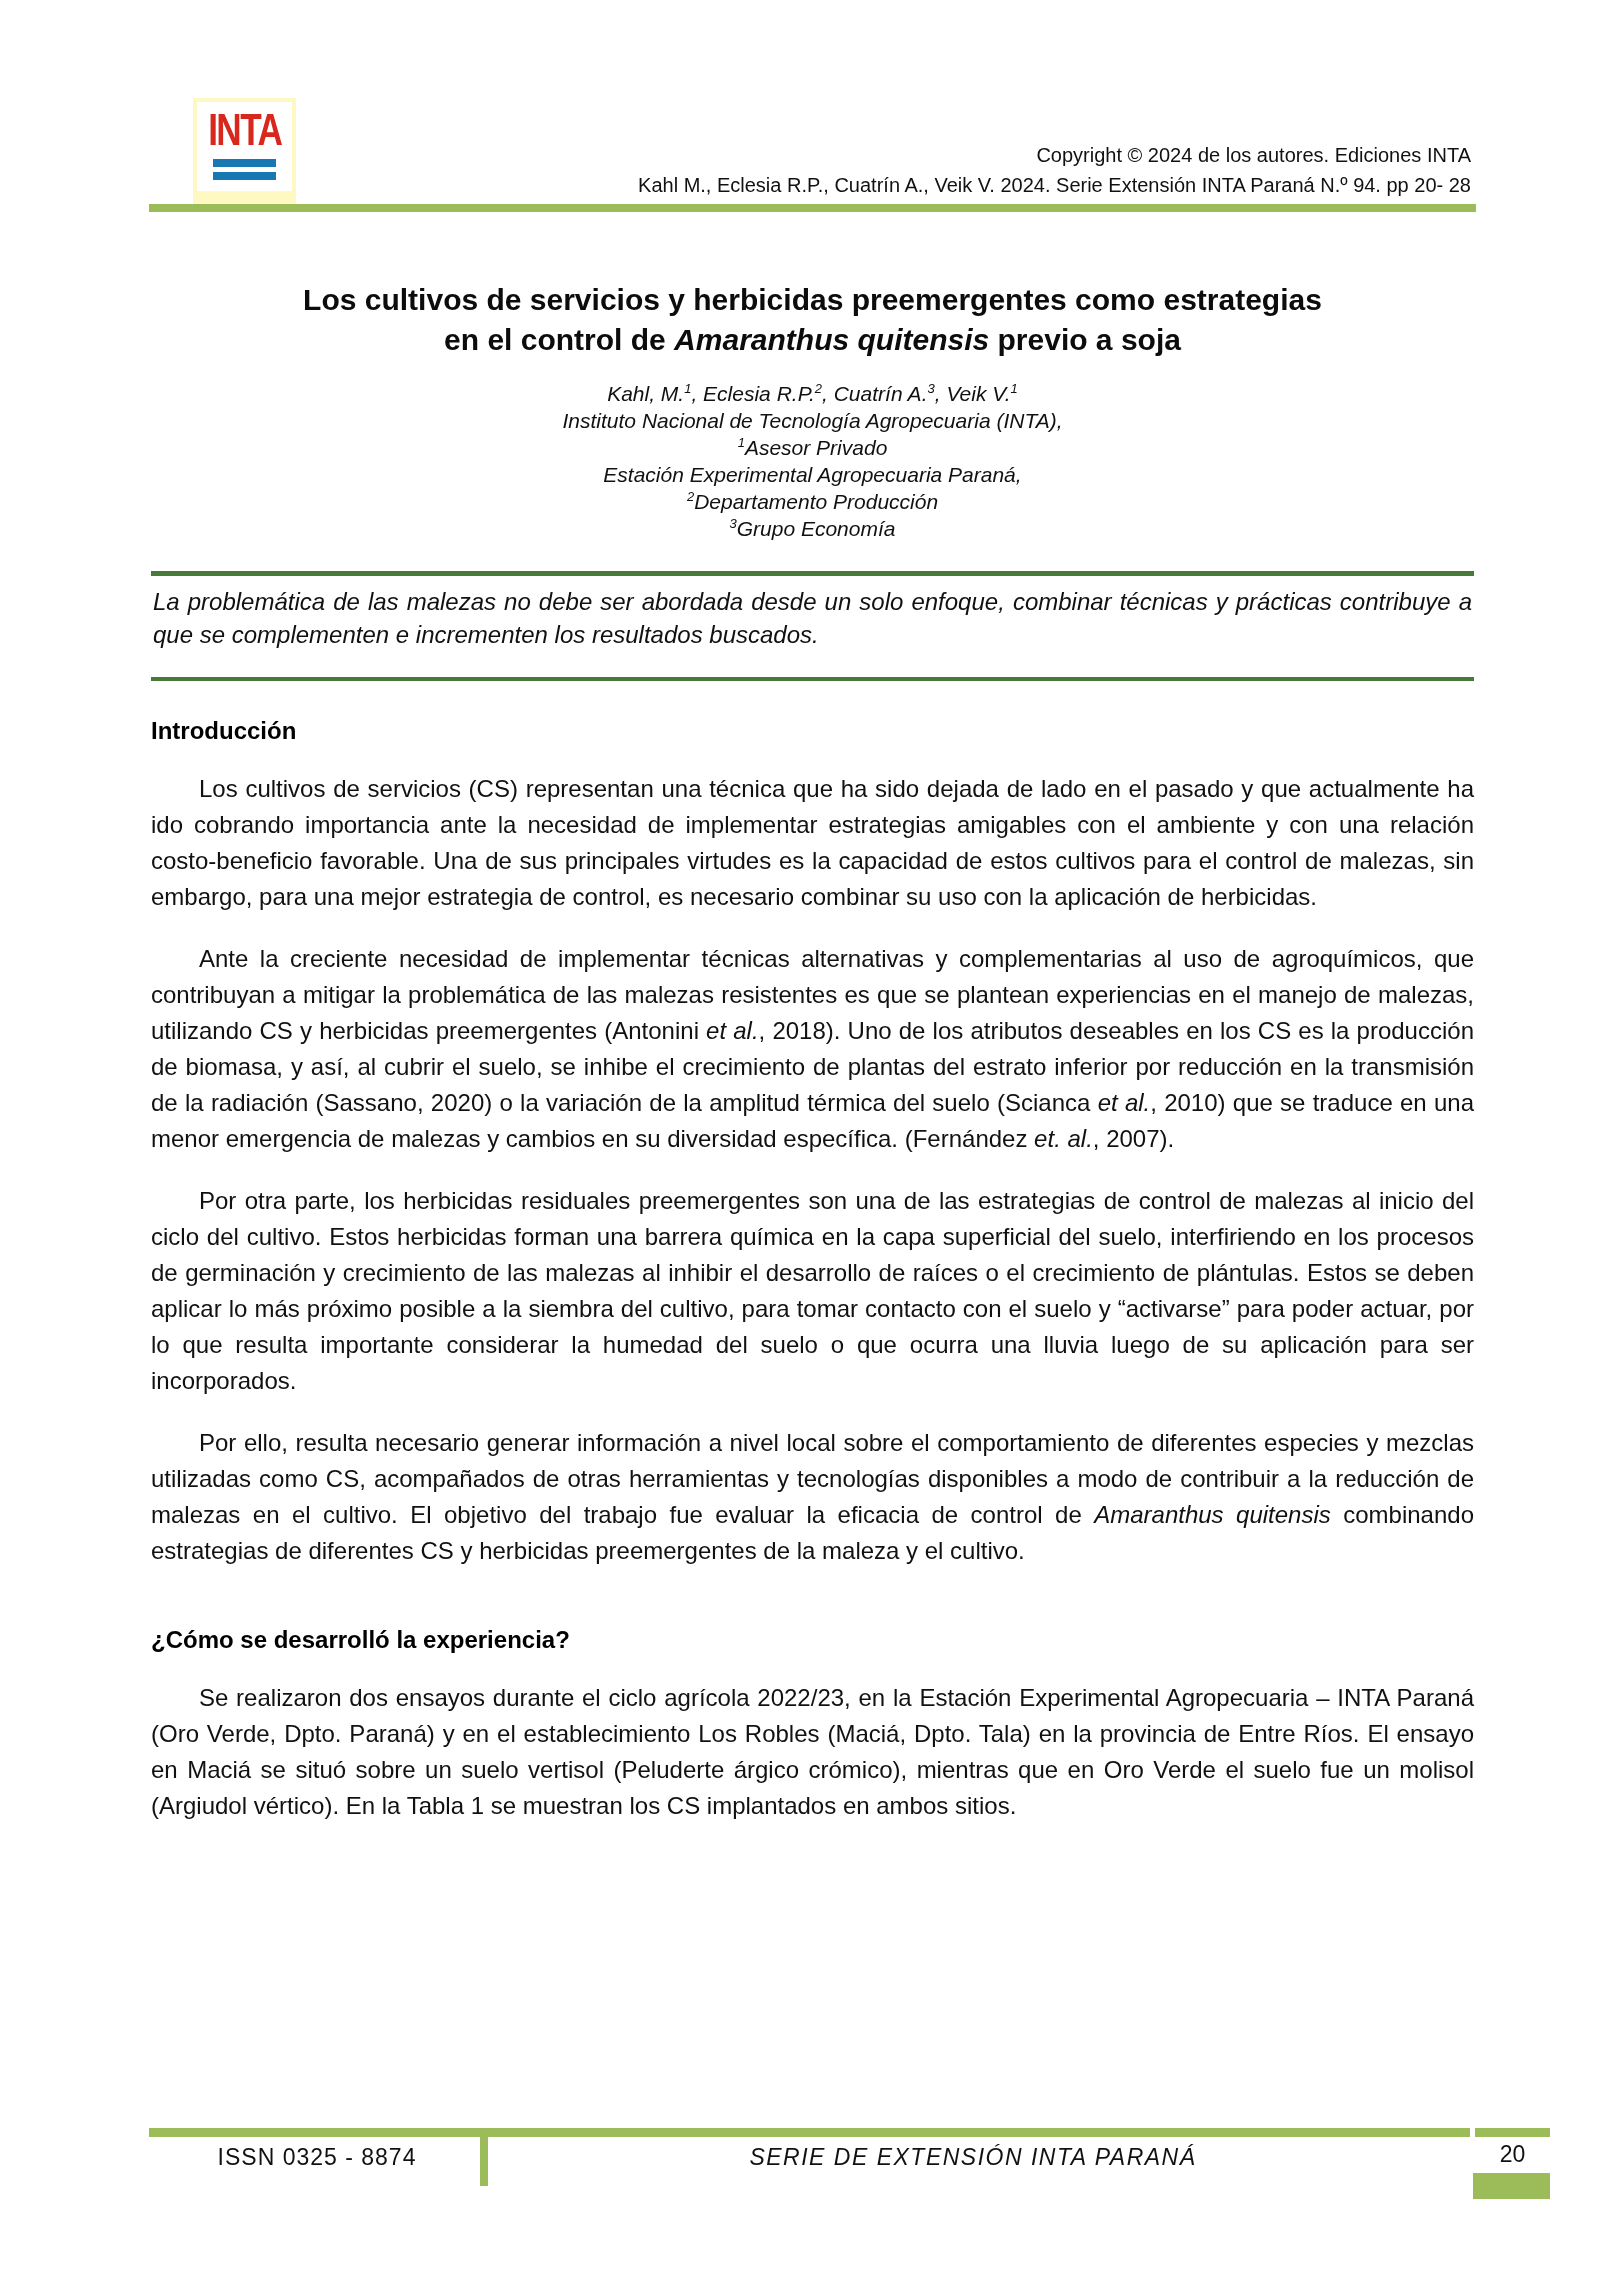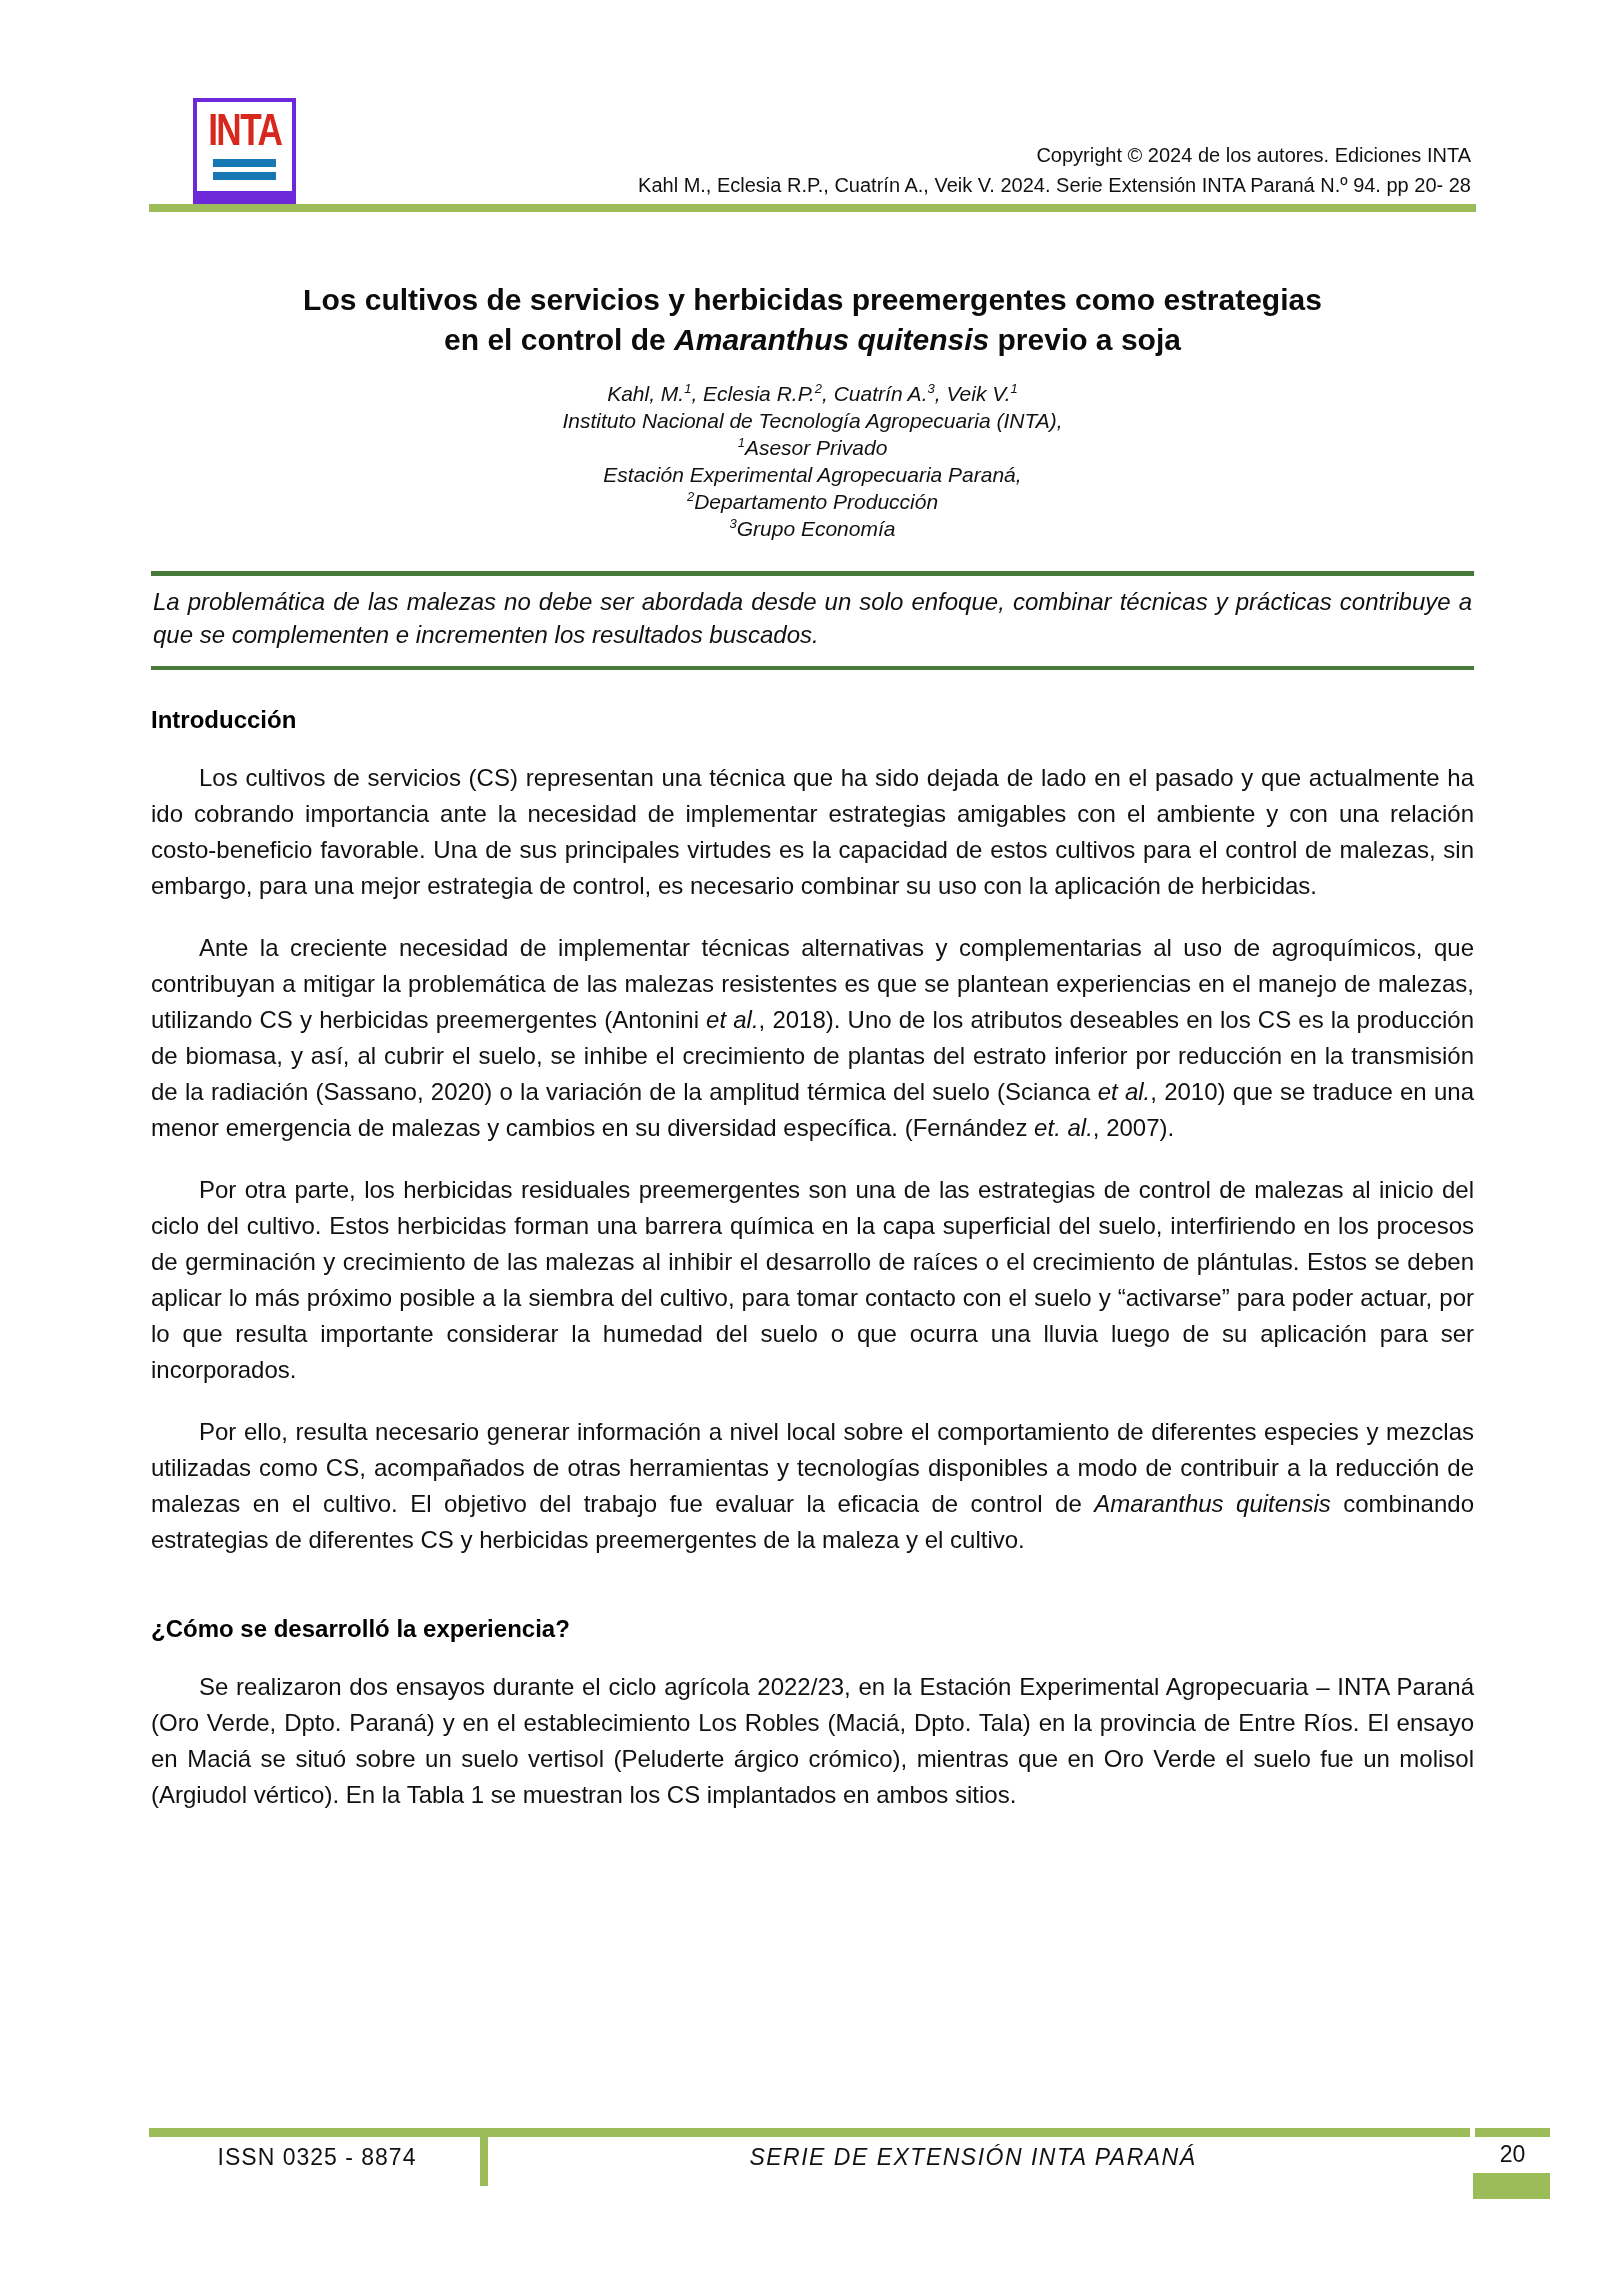--- a/index.html
+++ b/index.html
@@ -9,21 +9,21 @@
     font-family:"Liberation Sans", sans-serif;
     color:#111111;
     position:relative;
     overflow:hidden;
   }
 
   
   .logo-frame {
     position:absolute; left:193px; top:98px;
     width:103px; height:107px;
-    background:#6d28d9;
+    background:#fef9c3;
     box-sizing:border-box;
   }
   .logo-inner {
     position:absolute; left:4px; top:4px; right:4px; bottom:14px;
     background:#ffffff;
     display:flex; flex-direction:column; align-items:center; justify-content:flex-start;
     padding-top:6px; box-sizing:border-box;
   }
   .logo-text {
     font-weight:700; font-size:44px; line-height:1;
@@ -62,21 +62,21 @@
     margin-top:20px;
     text-align:center;
     font-size:21px; line-height:27px;font-style:italic;
   }
   sup { font-size:0.62em; vertical-align:super; line-height:0; }
 
   .abstract {
     margin-top:29px;
     border-top:5px solid #477a38;
     border-bottom:4px solid #477a38;
-    padding:9px 2px 15px 2px;
+    padding:9px 2px 26px 2px;
     font-style:italic;
     font-size:24px; line-height:33px;
     text-align:justify;
   }
 
   h2.section-heading {
     margin:36px 0 0 0;
     font-size:24px; font-weight:700;
     color:#000000;
   }

